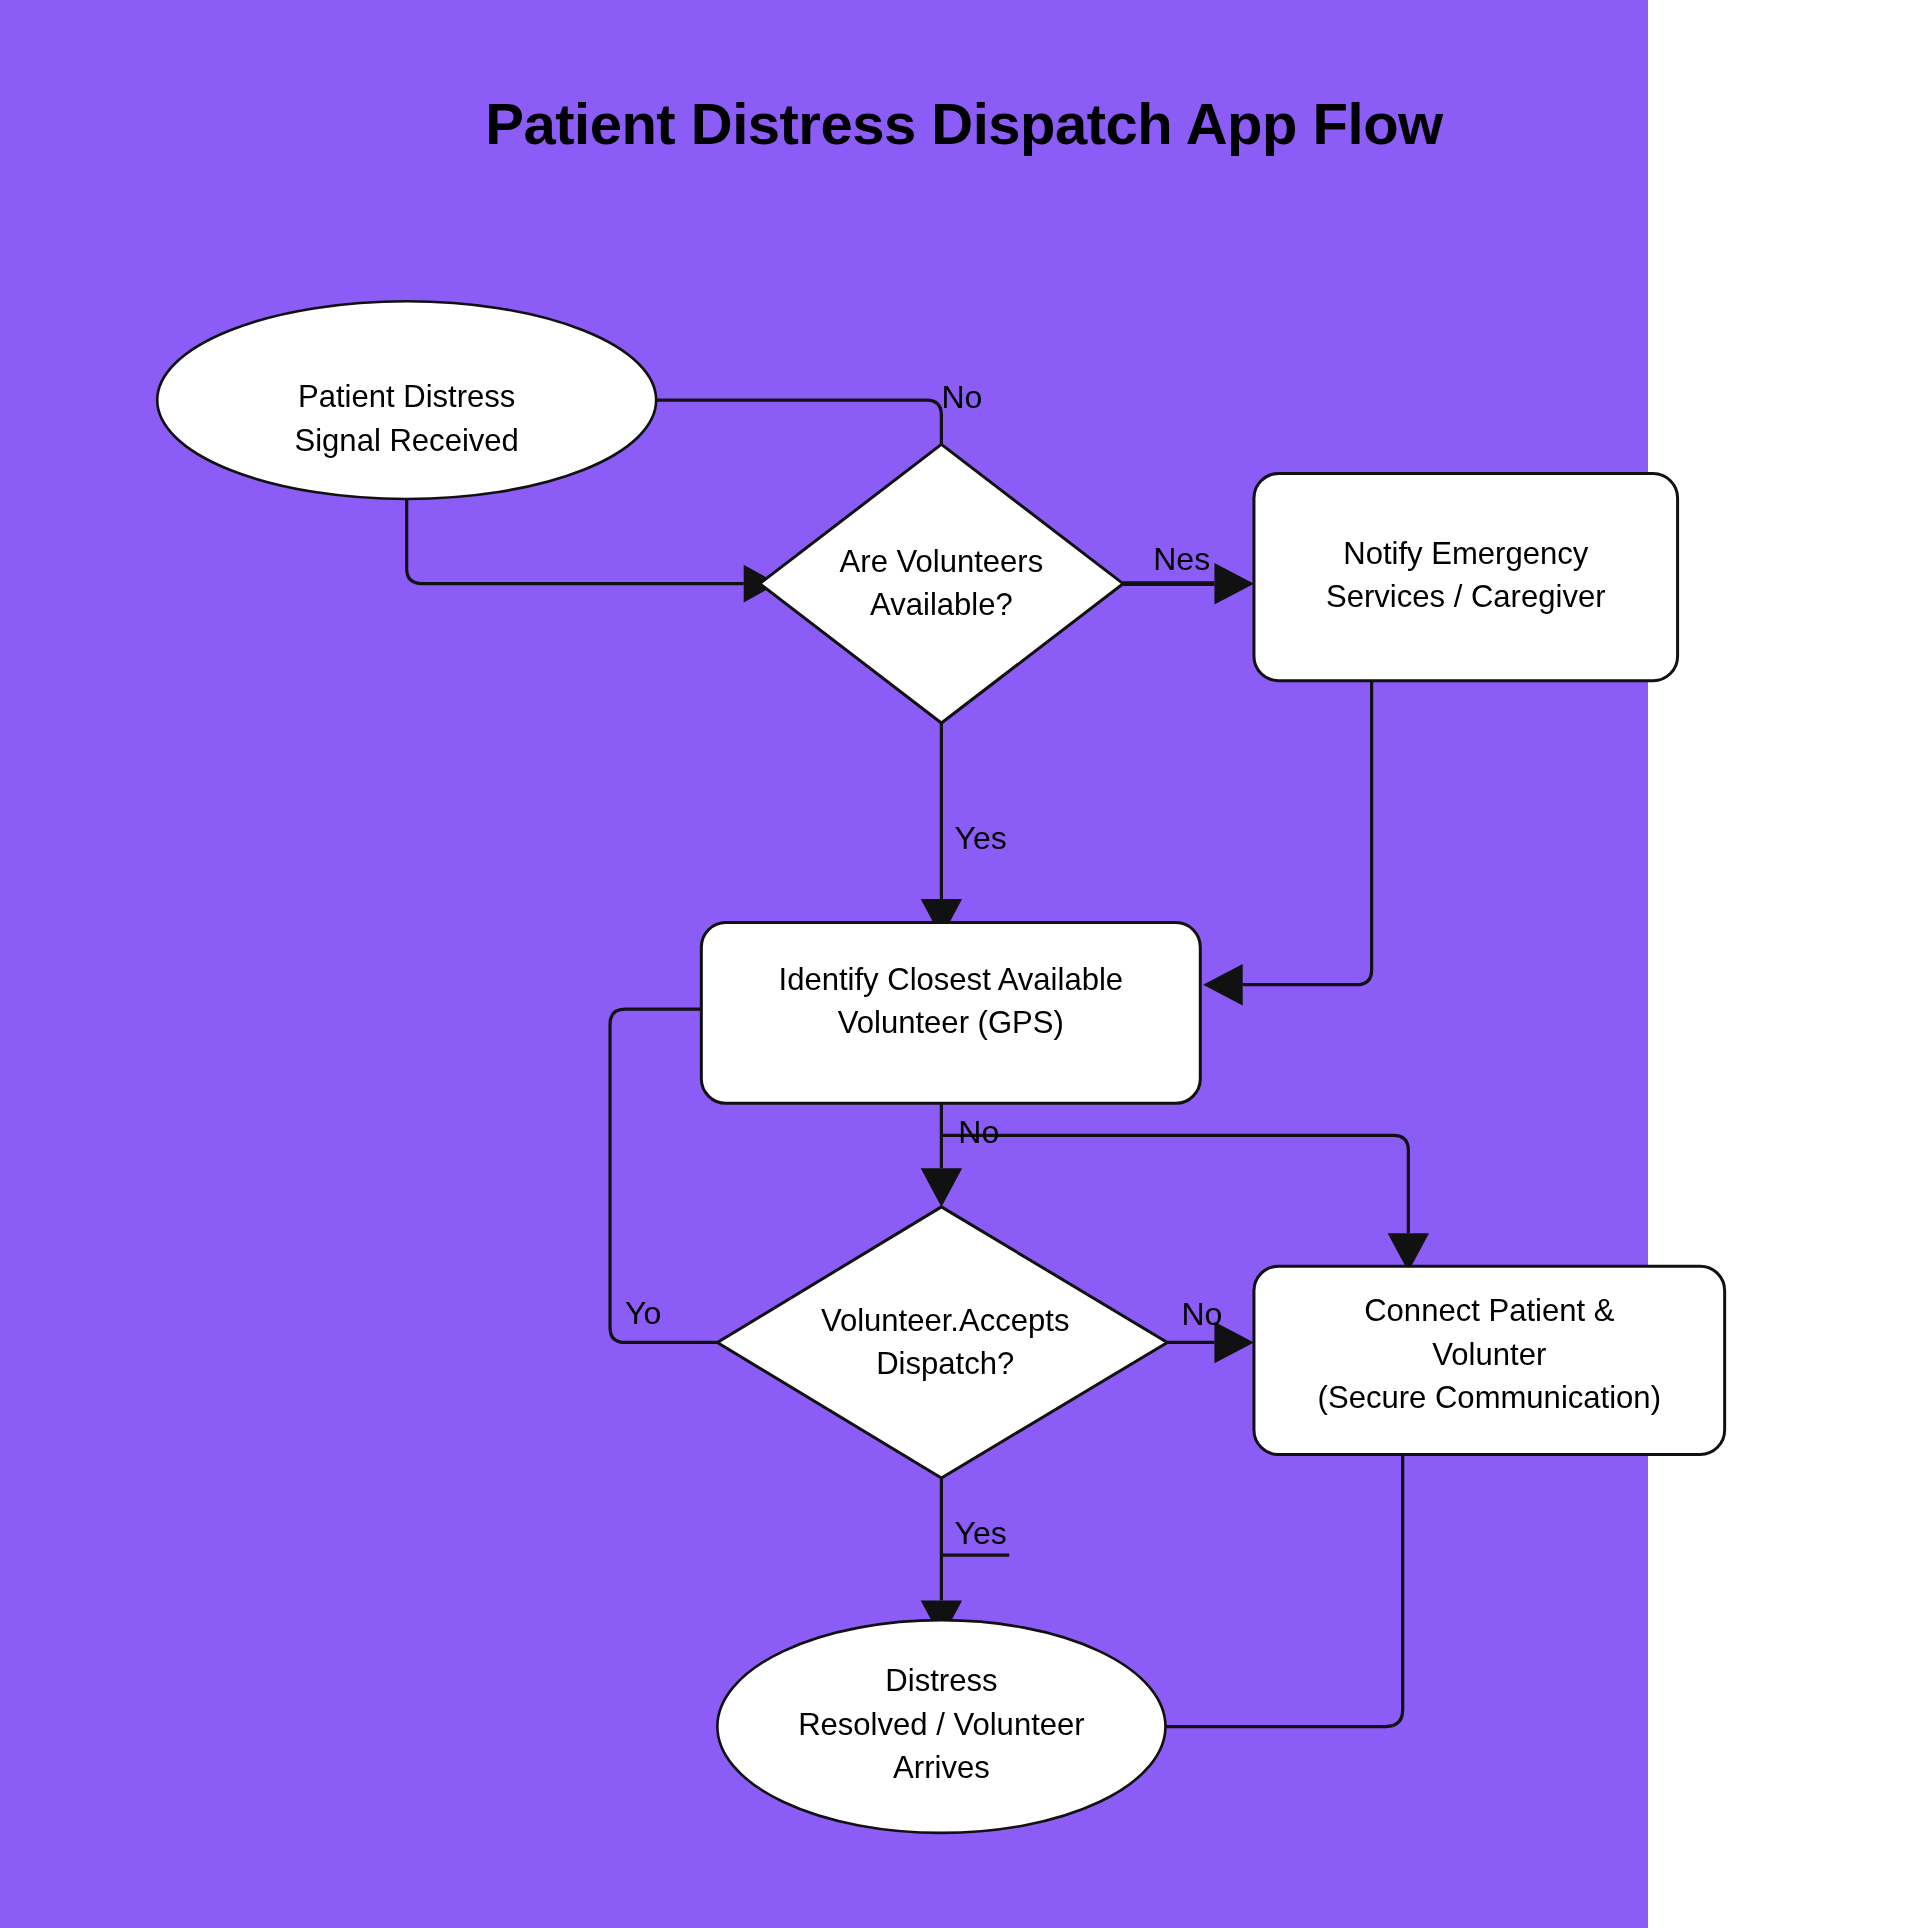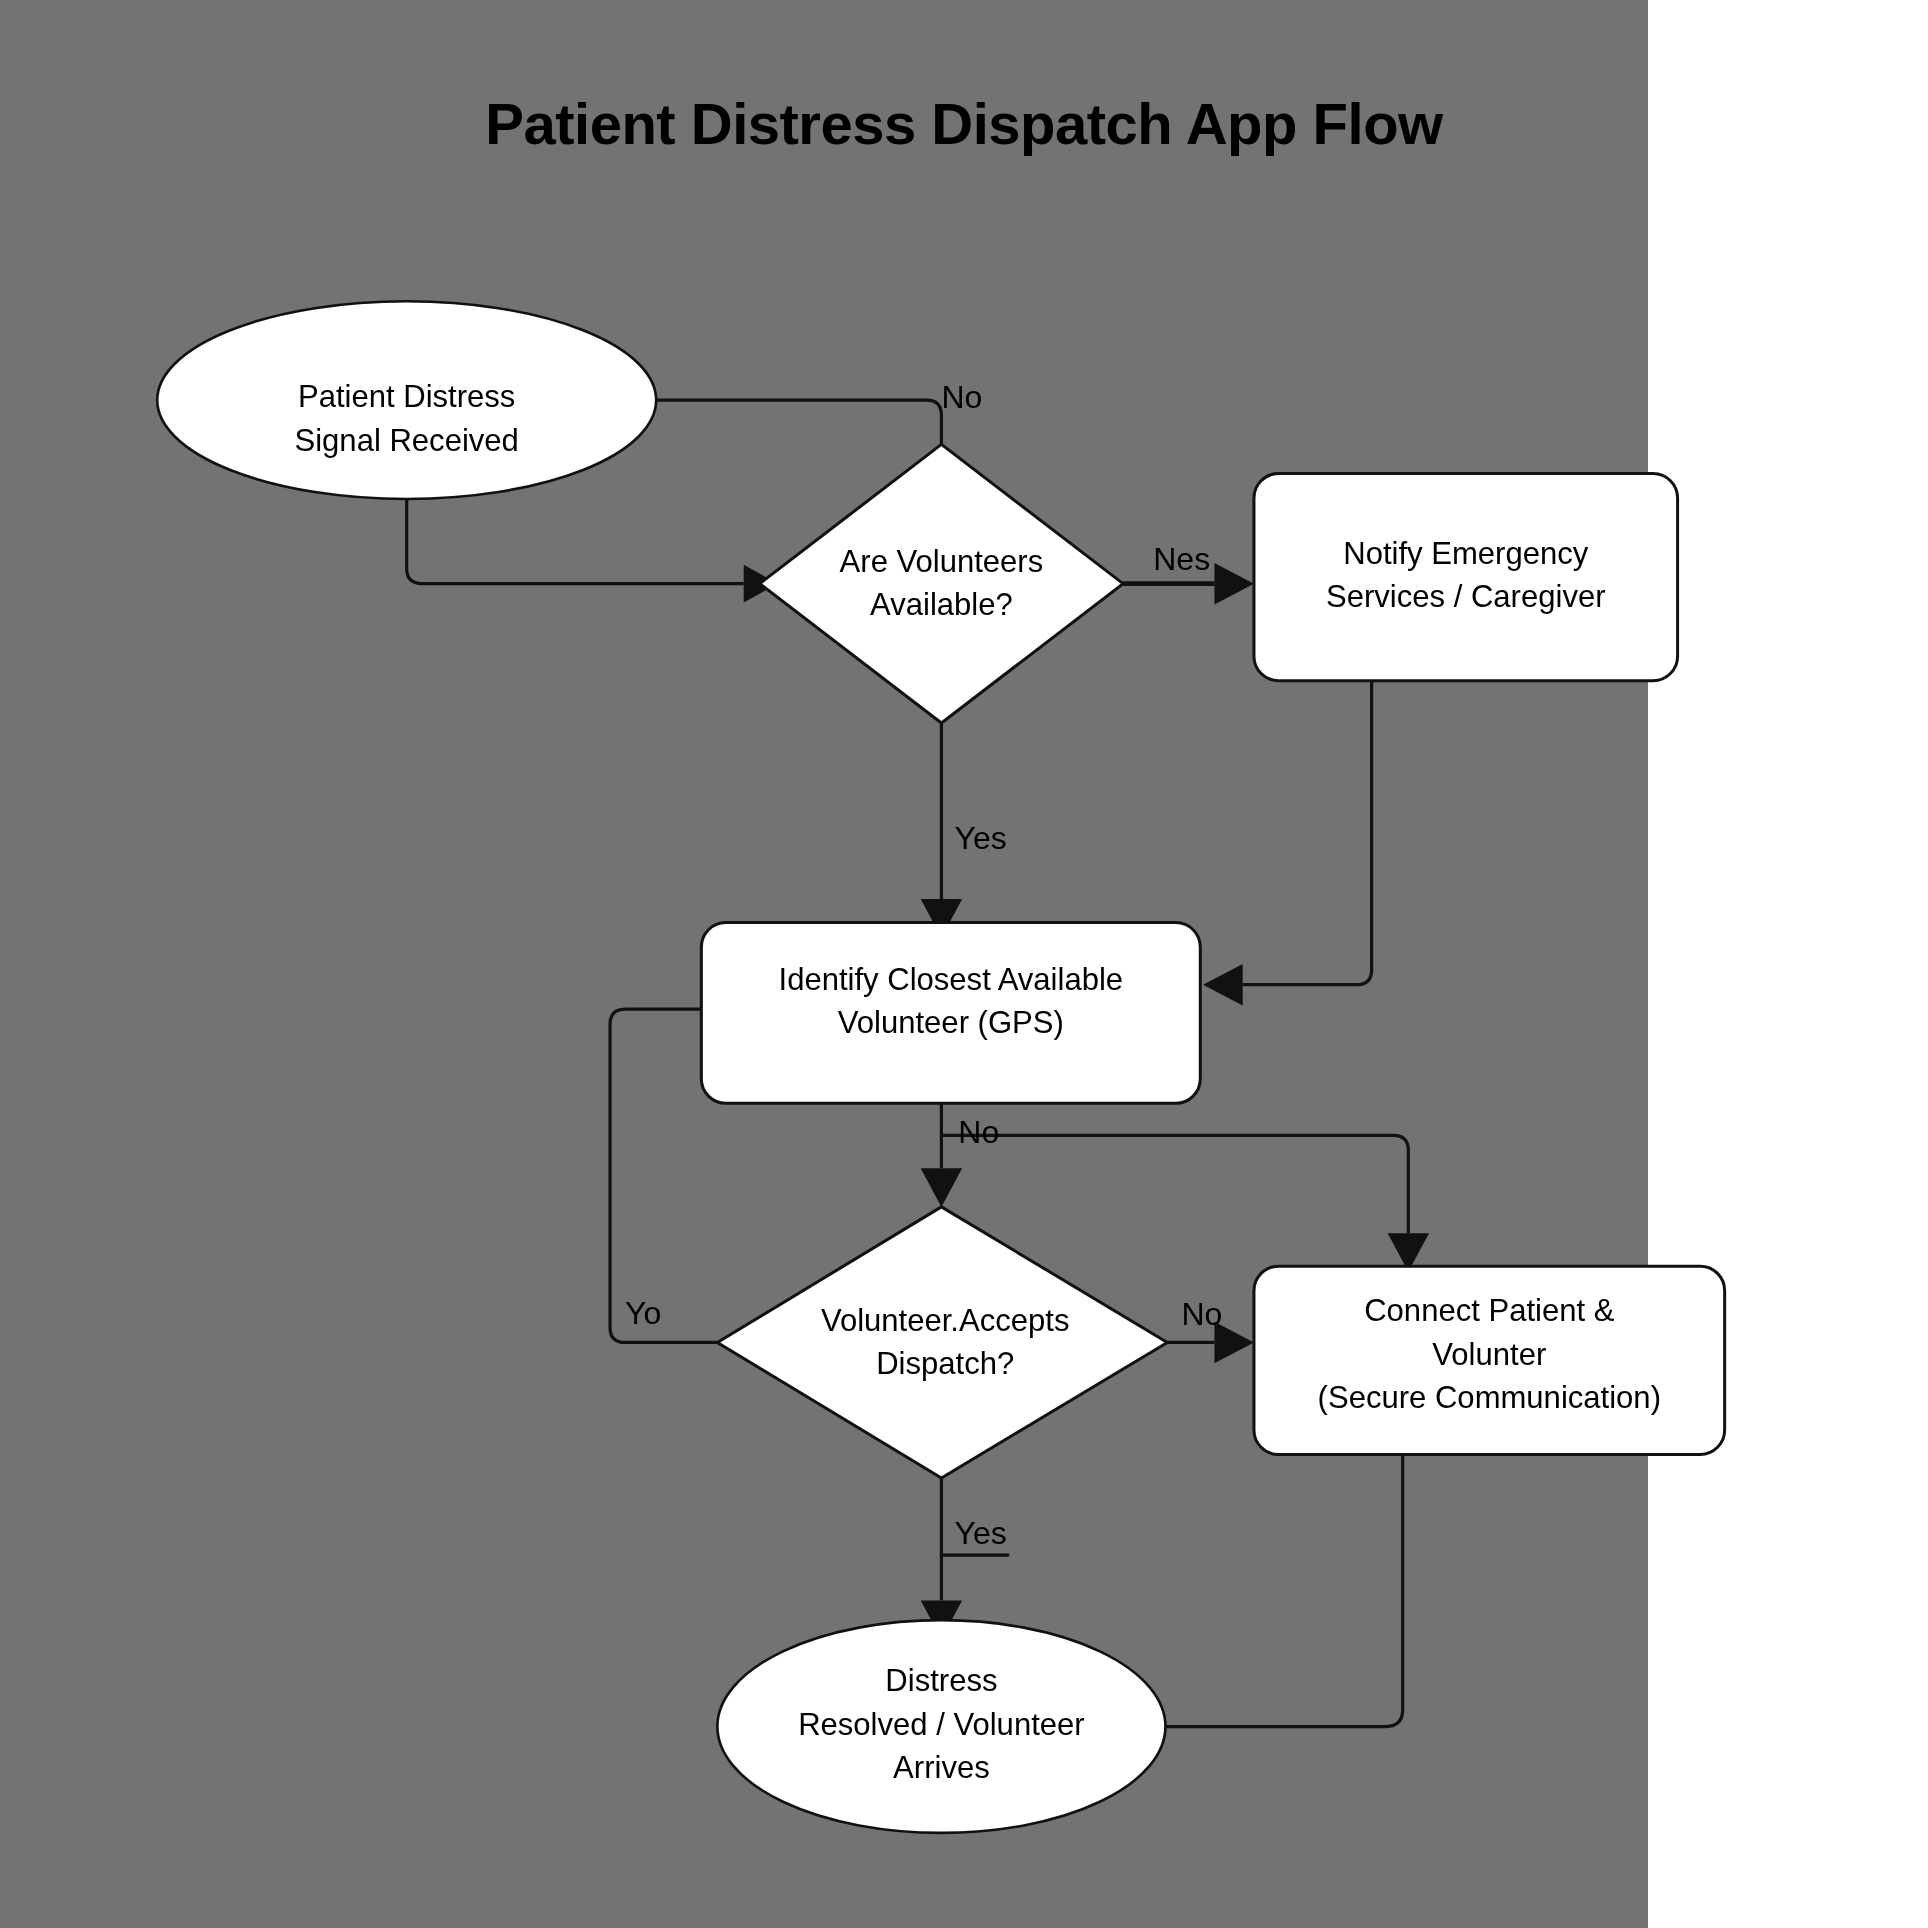--- a/index.html
+++ b/index.html
@@ -12,21 +12,21 @@
     height: 1928px;
     font-family: "Liberation Sans", sans-serif;
     color: #000000;
     overflow: hidden;
     position: relative;
   }
   #canvas {
     position: relative;
     width: 1648px;
     height: 1928px;
-    background: #737373;
+    background: #8b5cf6;
   }
   #flow-title {
     position: absolute;
     left: 0;
     top: 90px;
     width: 1928px;
     text-align: center;
     font-size: 58px;
     font-weight: bold;
     letter-spacing: -0.5px;

